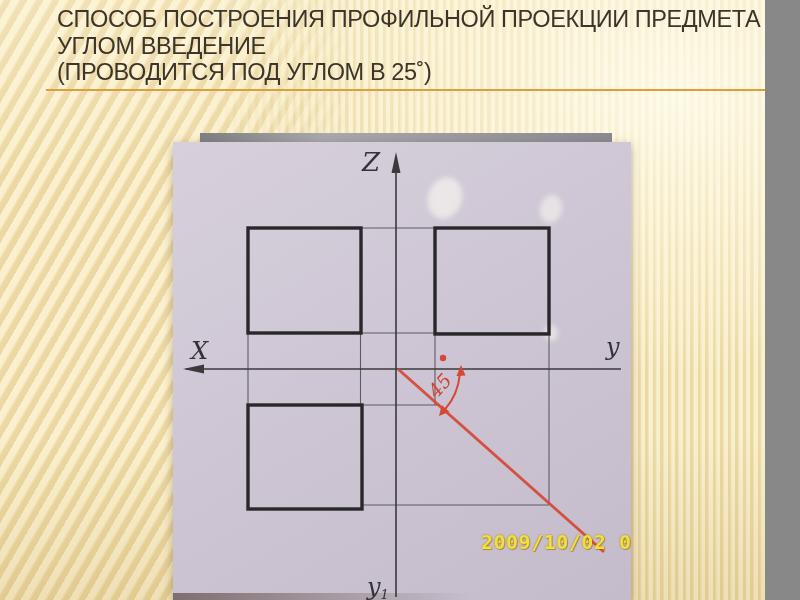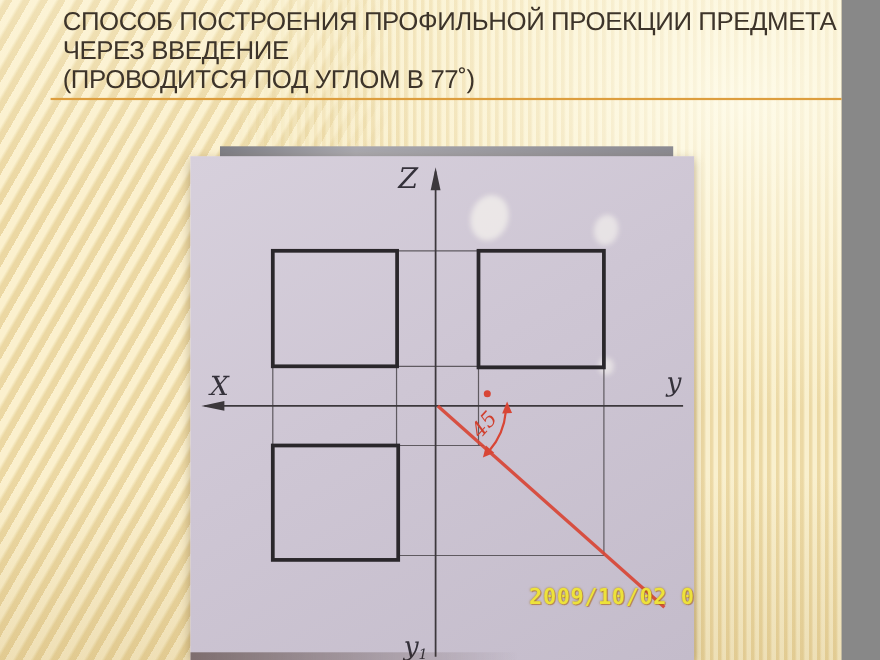--- a/index.html
+++ b/index.html
@@ -74,22 +74,22 @@
 <div class="slide">
 
   <div class="bg-vert"></div>
   <div class="bg-diag"></div>
   <div class="bg-glow"></div>
 
   <div class="rule" style="background:#DD9E3E;"></div>
 
   <div class="title" style="color:#3D342A;">
     <div>СПОСОБ ПОСТРОЕНИЯ ПРОФИЛЬНОЙ ПРОЕКЦИИ ПРЕДМЕТА</div>
-    <div>ЧЕРЕЗ ВВЕДЕНИЕ</div>
-    <div>(ПРОВОДИТСЯ ПОД УГЛОМ В 77˚)</div>
+    <div>УГЛОМ ВВЕДЕНИЕ</div>
+    <div>(ПРОВОДИТСЯ ПОД УГЛОМ В 25˚)</div>
   </div>
 
   <div class="photo-topedge"></div>
 
   <div class="paper">
     <svg width="458" height="458" viewBox="0 0 458 458">
       <defs>
         <filter id="smudge" x="-50%" y="-50%" width="200%" height="200%">
           <feGaussianBlur stdDeviation="2.6"></feGaussianBlur>
         </filter>

